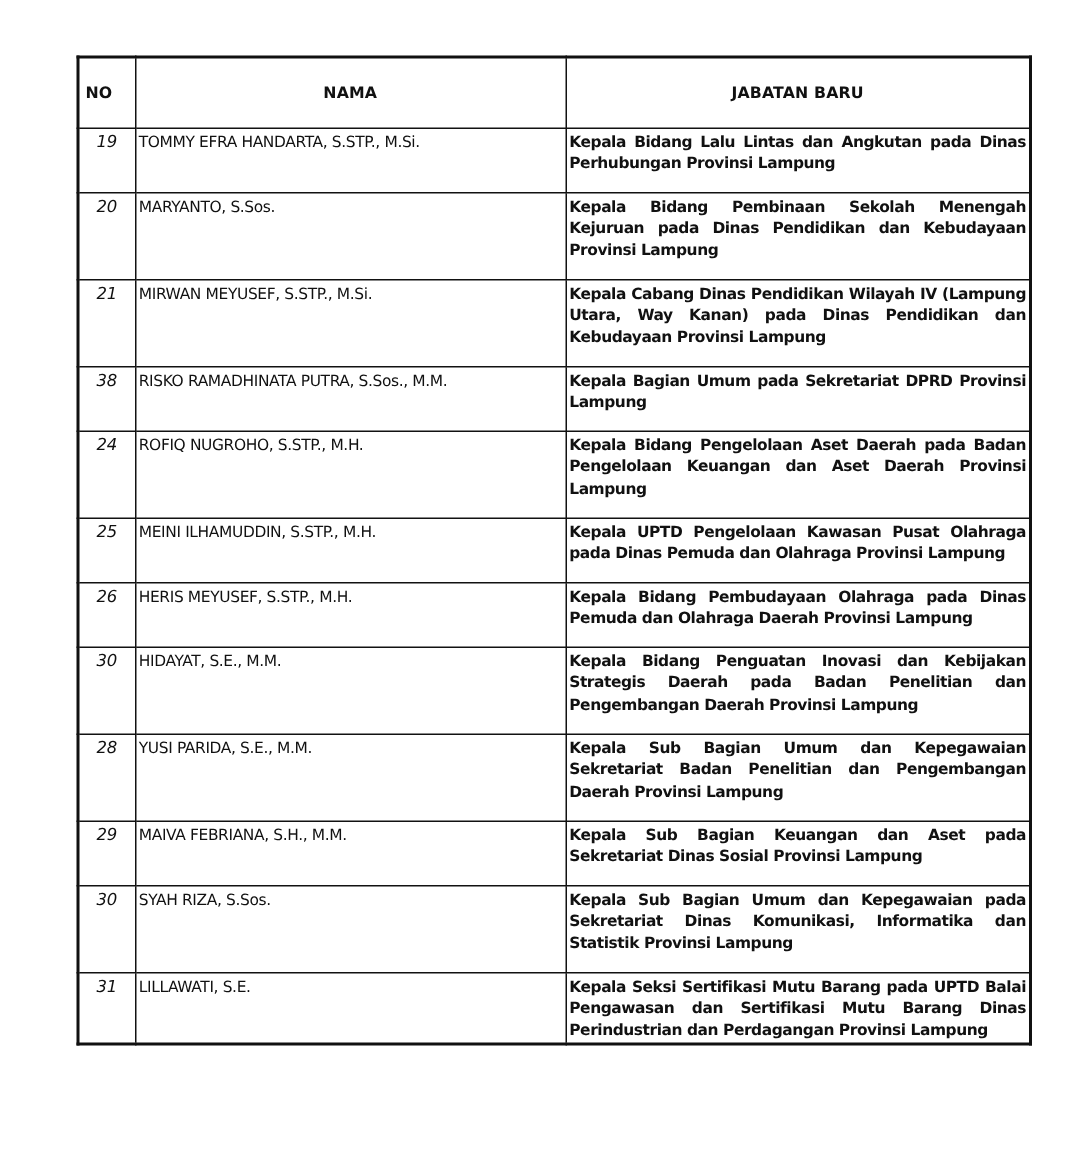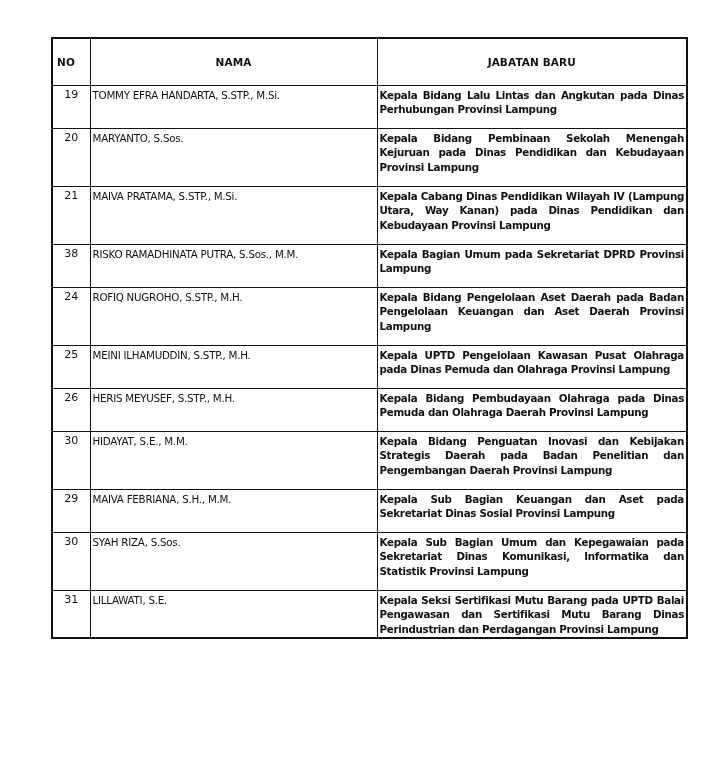--- a/index.html
+++ b/index.html
@@ -43,20 +43,21 @@
     }
     .doc-table thead th.h-no {
       text-align: left;
       padding-left: 4px;
     }
     .cell-no {
       text-align: center;
       font-size: 11px;
       padding-top: 2px !important;
       line-height: 14px;
+      font-style: italic;
     }
     .cell-nama {
       font-size: 10.3px;
       padding: 2px 2px 0 2px !important;
       line-height: 14px;
       letter-spacing: -0.25px;
       white-space: nowrap;
       overflow: hidden;
     }
     .cell-jab {
@@ -94,21 +95,21 @@
       <td class="cell-nama">TOMMY EFRA HANDARTA, S.STP., M.Si.</td>
       <td class="cell-jab">Kepala Bidang Lalu Lintas dan Angkutan pada Dinas Perhubungan Provinsi Lampung</td>
     </tr>
     <tr class="r3">
       <td class="cell-no">20</td>
       <td class="cell-nama">MARYANTO, S.Sos.</td>
       <td class="cell-jab">Kepala Bidang Pembinaan Sekolah Menengah Kejuruan pada Dinas Pendidikan dan Kebudayaan Provinsi Lampung</td>
     </tr>
     <tr class="r3">
       <td class="cell-no">21</td>
-      <td class="cell-nama">MAIVA PRATAMA, S.STP., M.Si.</td>
+      <td class="cell-nama">MIRWAN MEYUSEF, S.STP., M.Si.</td>
       <td class="cell-jab">Kepala Cabang Dinas Pendidikan Wilayah IV (Lampung Utara, Way Kanan) pada Dinas Pendidikan dan Kebudayaan Provinsi Lampung</td>
     </tr>
     <tr class="r2">
       <td class="cell-no">38</td>
       <td class="cell-nama">RISKO RAMADHINATA PUTRA, S.Sos., M.M.</td>
       <td class="cell-jab">Kepala Bagian Umum pada Sekretariat DPRD Provinsi Lampung</td>
     </tr>
     <tr class="r3">
       <td class="cell-no">24</td>
       <td class="cell-nama">ROFIQ NUGROHO, S.STP., M.H.</td>
@@ -122,20 +123,25 @@
     <tr class="r2">
       <td class="cell-no">26</td>
       <td class="cell-nama">HERIS MEYUSEF, S.STP., M.H.</td>
       <td class="cell-jab">Kepala Bidang Pembudayaan Olahraga pada Dinas Pemuda dan Olahraga Daerah Provinsi Lampung</td>
     </tr>
     <tr class="r3">
       <td class="cell-no">30</td>
       <td class="cell-nama">HIDAYAT, S.E., M.M.</td>
       <td class="cell-jab">Kepala Bidang Penguatan Inovasi dan Kebijakan Strategis Daerah pada Badan Penelitian dan Pengembangan Daerah Provinsi Lampung</td>
     </tr>
+    <tr class="r3">
+      <td class="cell-no">28</td>
+      <td class="cell-nama">YUSI PARIDA, S.E., M.M.</td>
+      <td class="cell-jab">Kepala Sub Bagian Umum dan Kepegawaian Sekretariat Badan Penelitian dan Pengembangan Daerah Provinsi Lampung</td>
+    </tr>
     <tr class="r2">
       <td class="cell-no">29</td>
       <td class="cell-nama">MAIVA FEBRIANA, S.H., M.M.</td>
       <td class="cell-jab">Kepala Sub Bagian Keuangan dan Aset pada Sekretariat Dinas Sosial Provinsi Lampung</td>
     </tr>
     <tr class="r3">
       <td class="cell-no">30</td>
       <td class="cell-nama">SYAH RIZA, S.Sos.</td>
       <td class="cell-jab">Kepala Sub Bagian Umum dan Kepegawaian pada Sekretariat Dinas Komunikasi, Informatika dan Statistik Provinsi Lampung</td>
     </tr>

